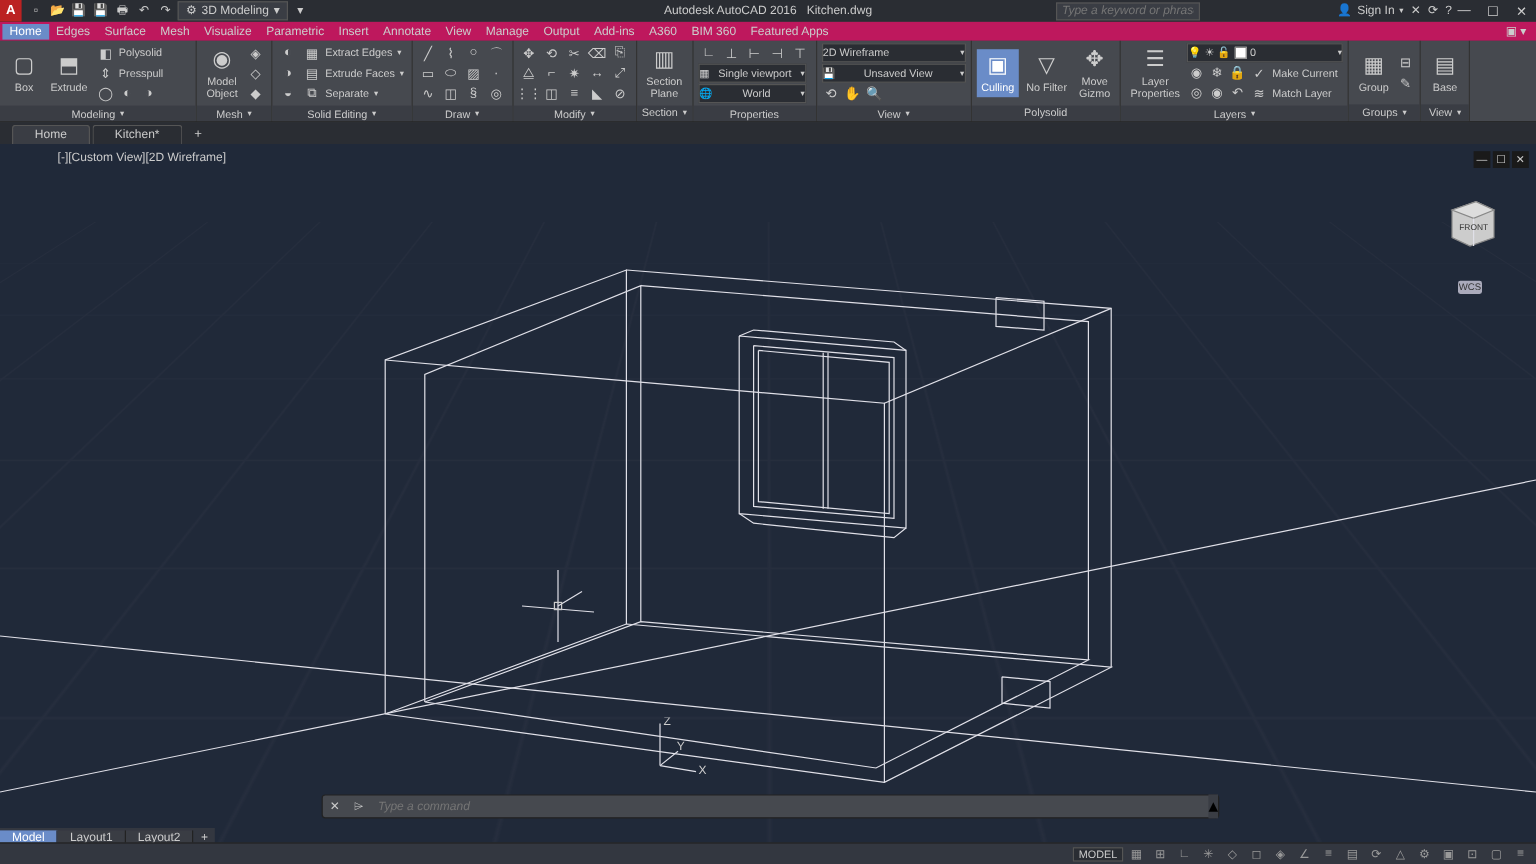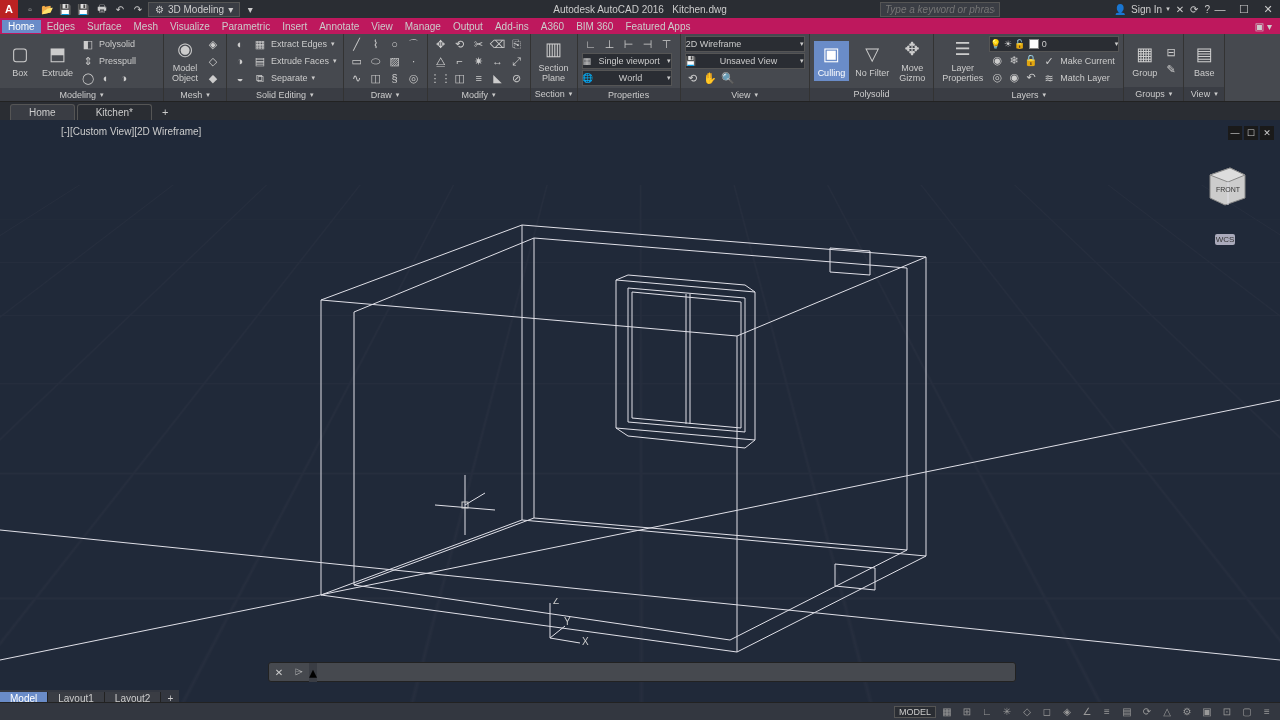--- a/index.html
+++ b/index.html
@@ -44,21 +44,21 @@
 .layer-swatch { width:10px; height:10px; border:1px solid #888; }
 
 
 .filetabs { height:18px; background:#2a2d33; display:flex; align-items:flex-end; padding-left:10px; }
 .filetab { background:#3a3d44; color:#ccc; font-size:10px; padding:2px 18px; border:1px solid #555; border-bottom:none; margin-right:2px; cursor:pointer; border-radius:3px 3px 0 0; }
 .filetab.active { background:#2a2d33; }
 .filetab-add { color:#ccc; font-size:11px; padding:2px 8px; cursor:pointer; }
 
 
 .viewport { position:absolute; top:120px; left:0; right:0; bottom:16px; background:#202939; overflow:hidden; }
-.viewport-label { position:absolute; top:6px; left:20px; color:#ccc; font-size:10px;padding-left:41px; }
+.viewport-label { position:absolute; top:6px; left:7px; color:#ccc; font-size:10px;padding-left:41px; }
 .viewport-controls { position:absolute; top:6px; right:6px; display:flex; gap:2px; }
 .vp-ctrl { width:14px; height:14px; background:#1a1a1a; color:#ccc; font-size:9px; display:flex; align-items:center; justify-content:center; cursor:pointer; }
 .viewcube-area { position:absolute; top:40px; right:20px; width:70px; }
 .viewcube { width:50px; height:50px; margin:0 auto; position:relative; }
 .wcs-badge { margin:24px auto 0; width:20px; background:#aab; color:#333; font-size:8px; text-align:center; border-radius:2px; padding:1px 0; cursor:pointer; }
 .grid-pattern { position:absolute; inset:0; opacity:0.15; background-image:
   linear-gradient(#445 1px,transparent 1px),
   linear-gradient(90deg,#445 1px,transparent 1px);
   background-size:80px 80px;
   transform:perspective(800px) rotateX(50deg) scale(2.2) translateY(-40px);
@@ -524,20 +524,21 @@
       <line x1="30" y1="0" x2="30" y2="60" stroke="#5a6aff"></line>
       <line x1="0" y1="30" x2="60" y2="35" stroke="#ff5a5a"></line>
       <line x1="30" y1="30" x2="50" y2="18" stroke="#5aff5a"></line>
       <rect x="27" y="27" width="6" height="6" fill="none" stroke="#ccc"></rect>
     </svg>
   </div>
 
   <div class="cmdline">
     <div class="cmd-btn">✕</div>
     <div class="cmd-btn">⌲</div>
+    <input class="cmd-input" placeholder="Type a command" style="">
     <div class="cmd-handle">▴</div>
   </div>
 </div>
 
 <div class="modeltabs">
   <div class="modeltab active">Model</div>
   <div class="modeltab">Layout1</div>
   <div class="modeltab">Layout2</div>
   <div class="modeltab-add">+</div>
 </div>

